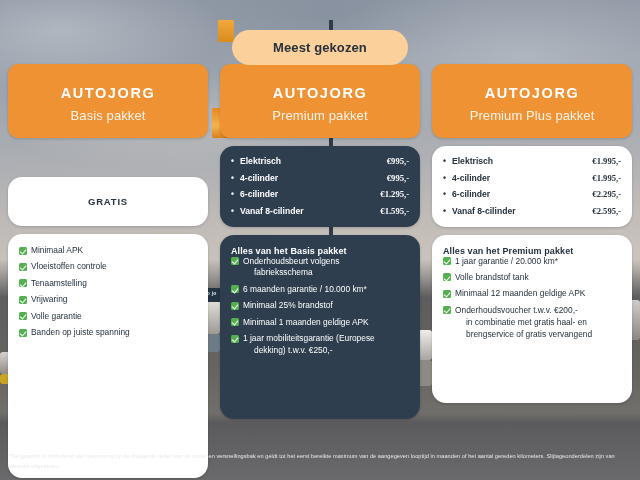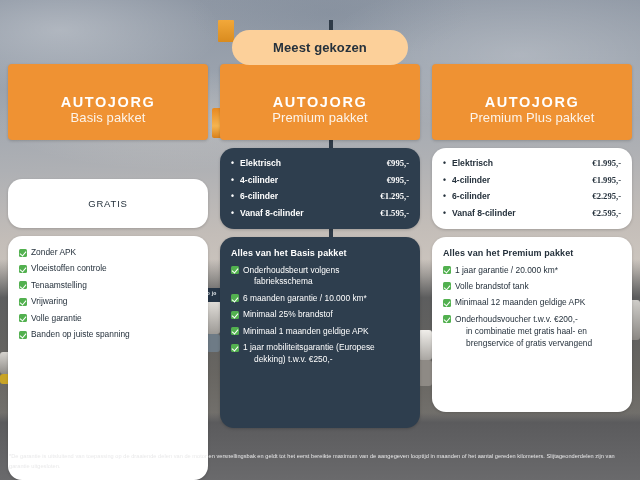--- a/index.html
+++ b/index.html
@@ -95,49 +95,50 @@
     font-weight: bold;
     display: flex;
     align-items: center;
     justify-content: center;
     z-index: 6;
     letter-spacing: .1px;
   }
 
   .head {
     background: #ef9233;
-    border-radius: 4px;
-    padding: 30px 10px 15px;
+    border-radius: 10px;
+    padding: 21px 10px 15px;
     text-align: center;
     box-shadow: 0 1px 3px rgba(0,0,0,0.18);
   }
   .head .brand {
     color: #ffffff;
     font-size: 14.5px;
     font-weight: bold;
     letter-spacing: 1.6px;
   }
   .head .pkg {
     color: #fdf4ea;
     font-size: 13px;
+    margin-top: 7px;
     letter-spacing: .1px;
   }
 
   .panel {
     border-radius: 14px;
     margin-top: 8px;
     box-shadow: 0 1px 3px rgba(0,0,0,0.18);
   }
   .panel.light { background: #ffffff; }
   .panel.dark  { background: #2e3e4e; }
 
   .gratis {
     text-align: center;
     font-size: 9.5px;
-    font-weight: normal;
+    font-weight: bold;
     color: #25313c;
     letter-spacing: .8px;
     padding: 19px 8px 19px;
     margin-top: 39px;
   }
 
   
   .prices { padding: 10px 11px 11px 11px; }
   .prow {
     display: flex;
@@ -152,21 +153,20 @@
   .prow .amt { flex: 0 0 auto; text-align: right; font-family: Liberation Serif, serif; }
   .panel.dark .prow  { color: #ffffff; }
   .panel.light .prow { color: #25313c; }
   .panel.light .prow .amt { min-width: 54px; }
 
   
   .feats { padding: 11px 11px 14px 11px; }
   .feats .ftitle {
     font-size: 9px;
     font-weight: bold;
-    margin-bottom: 7px;
     letter-spacing: .1px;
   }
   .panel.dark .feats, .panel.dark .ftitle  { color: #ffffff; }
   .panel.light .feats, .panel.light .ftitle { color: #25313c; }
 
   .frow {
     display: flex;
     align-items: flex-start;
     font-size: 8.4px;
     line-height: 1.42;
@@ -249,21 +249,21 @@
     </div>
 
     <div class="panel light">
       <div class="gratis">GRATIS</div>
     </div>
 
     <div class="panel light tallpad-1">
       <div class="feats">
         <div class="frow">
           <span class="tick"></span>
-          <span class="ftext">Zonder APK</span>
+          <span class="ftext">Minimaal APK</span>
         </div>
         <div class="frow">
           <span class="tick"></span>
           <span class="ftext">Vloeistoffen controle</span>
         </div>
         <div class="frow">
           <span class="tick"></span>
           <span class="ftext">Tenaamstelling</span>
         </div>
         <div class="frow">

